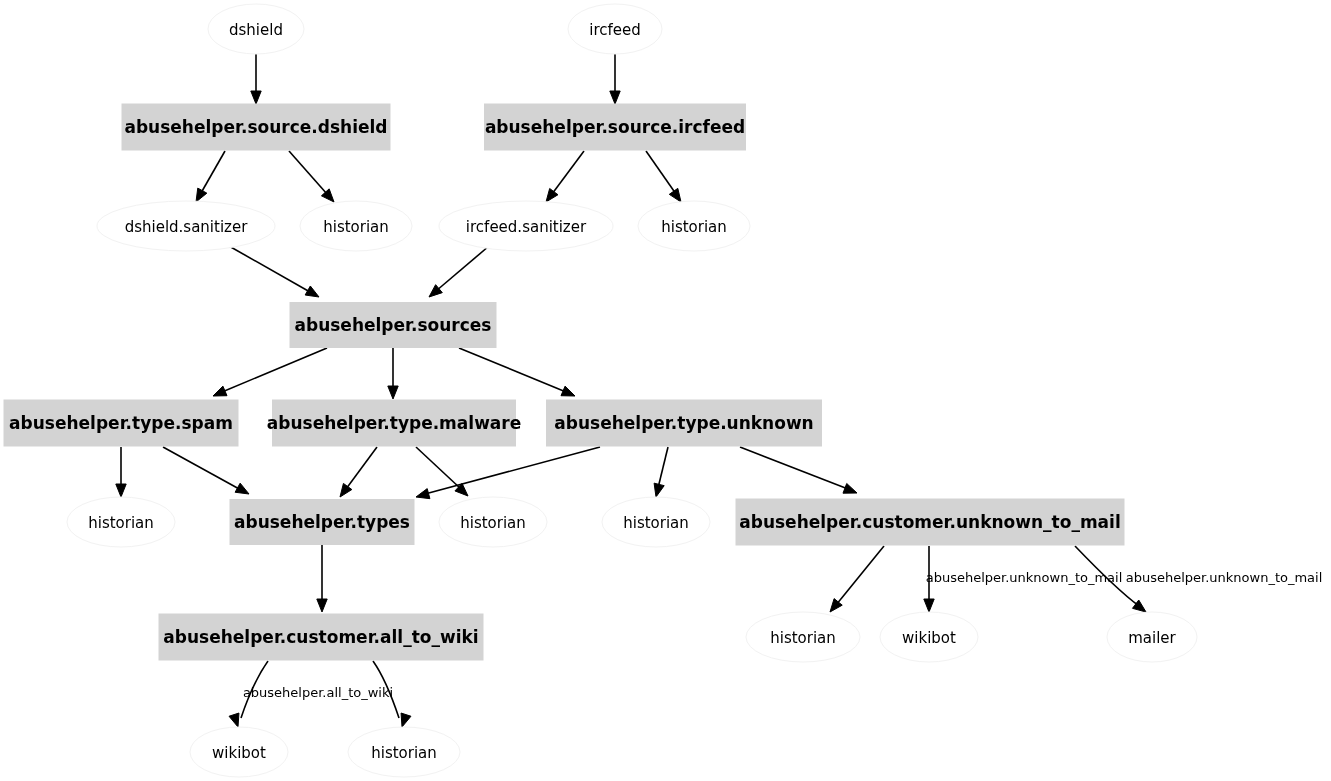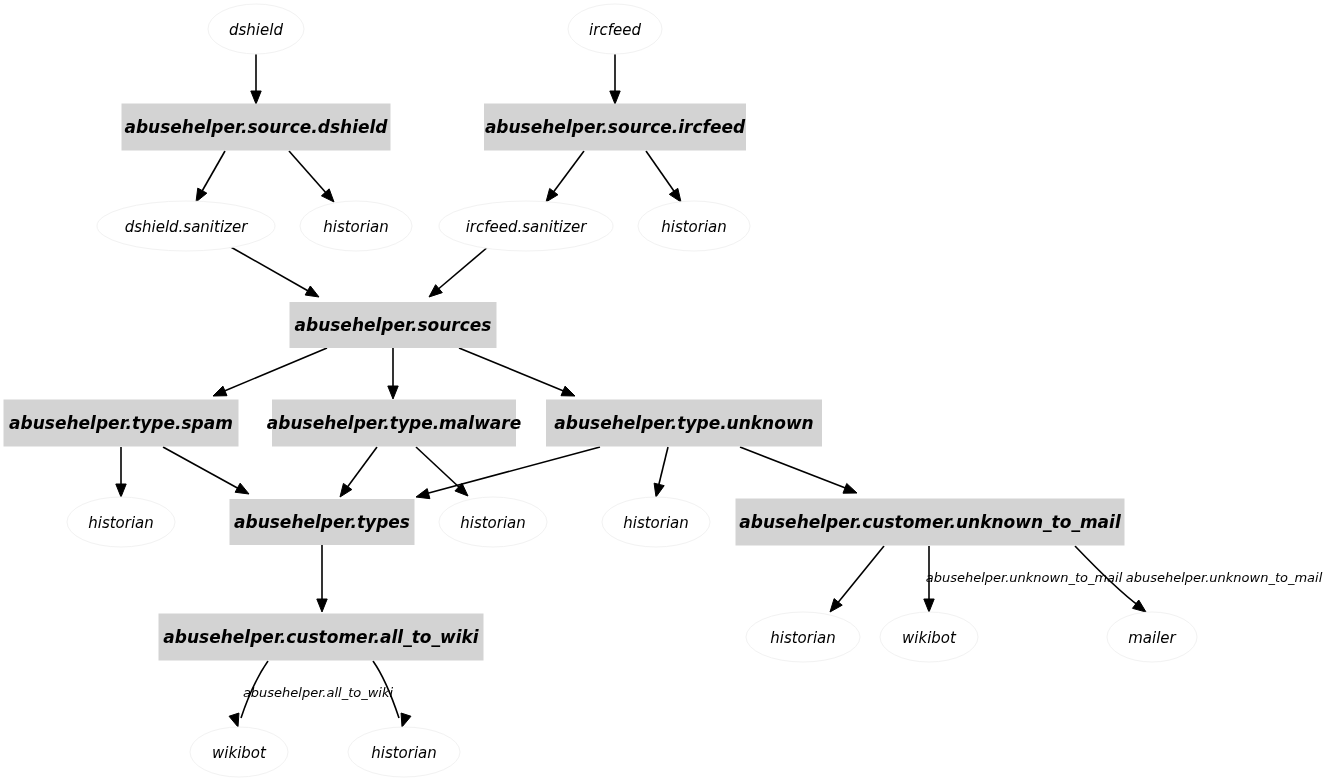--- a/index.html
+++ b/index.html
@@ -10,21 +10,20 @@
   body {
     width: 1331px;
     height: 781px;
     overflow: hidden;
     font-family: "DejaVu Sans", sans-serif;
   }
   #graph-root {
     position: relative;
     width: 1331px;
     height: 781px;
-    font-style: italic;
   }
   svg#graph-svg {
     display: block;
     width: 1331px;
     height: 781px;
   }
   .node-box {
     fill: #d3d3d3;
     stroke: none;
   }

